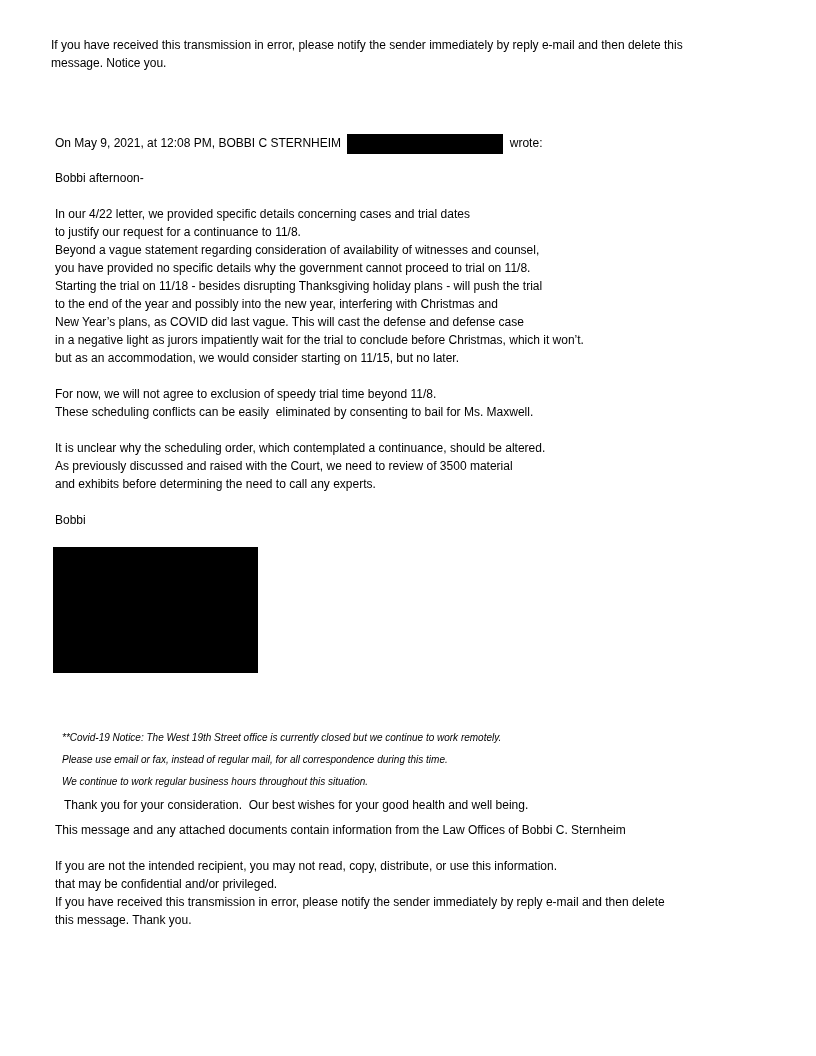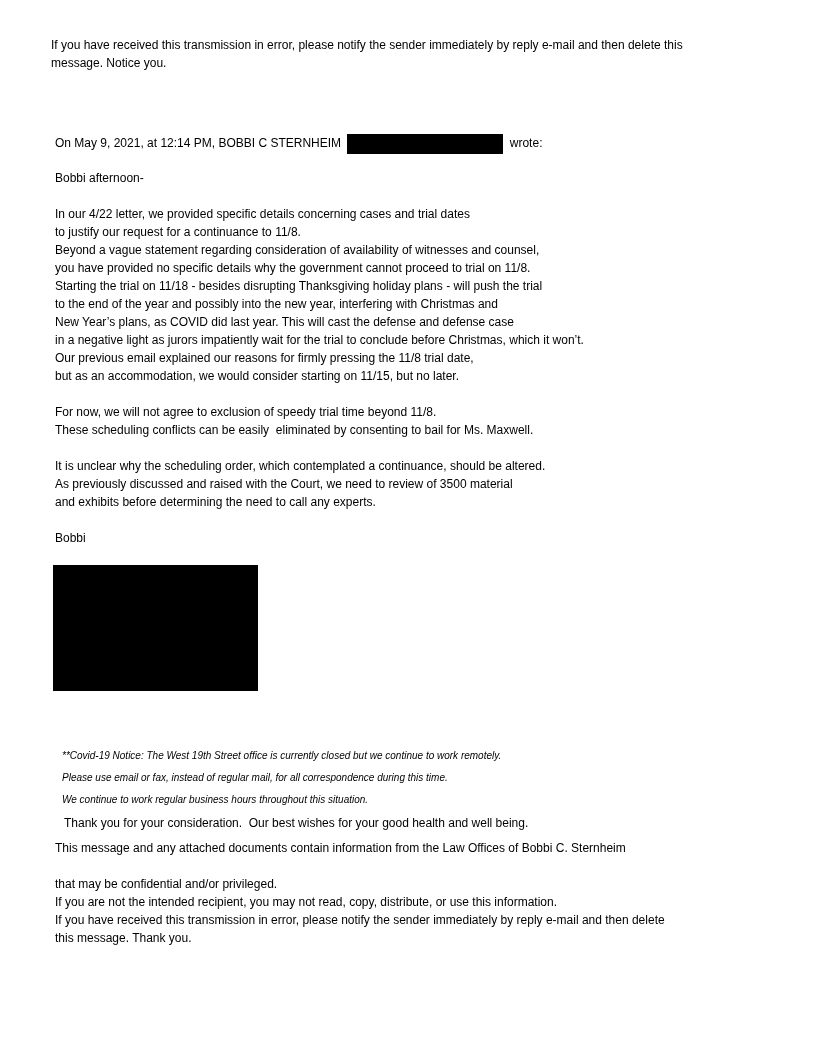--- a/index.html
+++ b/index.html
@@ -40,38 +40,37 @@
 </head>
 <body>
 
 <div class="top-disclaimer">
   <div class="line">If you have received this transmission in error, please notify the sender immediately by reply e-mail and then delete this</div>
   <div class="line">message. Notice you.</div>
 </div>
 
 <div class="main">
 
-  <div class="line quote-line"><span>On May 9, 2021, at 12:14 PM, BOBBI C STERNHEIM </span><span class="redact-inline" style="background: rgb(0, 0, 0);"></span><span> wrote:</span></div>
+  <div class="line quote-line"><span>On May 9, 2021, at 12:08 PM, BOBBI C STERNHEIM </span><span class="redact-inline" style="background: rgb(0, 0, 0);"></span><span> wrote:</span></div>
 
   <div class="blank-15"></div>
 
   <div class="line">Bobbi afternoon-</div>
 
   <div class="blank-18"></div>
 
   <div>
     <div class="line">In our 4/22 letter, we provided specific details concerning cases and trial dates</div>
     <div class="line">to justify our request for a continuance to 11/8.</div>
     <div class="line">Beyond a vague statement regarding consideration of availability of witnesses and counsel,</div>
     <div class="line">you have provided no specific details why the government cannot proceed to trial on 11/8.</div>
     <div class="line">Starting the trial on 11/18 - besides disrupting Thanksgiving holiday plans - will push the trial</div>
     <div class="line">to the end of the year and possibly into the new year, interfering with Christmas and</div>
-    <div class="line">New Year’s plans, as COVID did last year. This will cast the defense and defense case</div>
+    <div class="line">New Year’s plans, as COVID did last vague. This will cast the defense and defense case</div>
     <div class="line">in a negative light as jurors impatiently wait for the trial to conclude before Christmas, which it won’t.</div>
-    <div class="line">Our previous email explained our reasons for firmly pressing the 11/8 trial date,</div>
     <div class="line">but as an accommodation, we would consider starting on 11/15, but no later.</div>
   </div>
 
   <div class="blank-18"></div>
 
   <div>
     <div class="line">For now, we will not agree to exclusion of speedy trial time beyond 11/8.</div>
     <div class="line">These scheduling conflicts can be easily  eliminated by consenting to bail for Ms. Maxwell.</div>
   </div>
 
@@ -99,19 +98,19 @@
   <div>
     <div class="small-line">**Covid-19 Notice: The West 19th Street office is currently closed but we continue to work remotely.</div>
     <div class="small-line">Please use email or fax, instead of regular mail, for all correspondence during this time.</div>
     <div class="small-line">We continue to work regular business hours throughout this situation.</div>
     <div class="thanks-line">Thank you for your consideration.  Our best wishes for your good health and well being.</div>
   </div>
 
   <div>
     <div class="line footer-start">This message and any attached documents contain information from the Law Offices of Bobbi C. Sternheim</div>
     <div class="blank-18"></div>
+    <div class="line">If you are not the intended recipient, you may not read, copy, distribute, or use this information.</div>
     <div class="line">that may be confidential and/or privileged.</div>
-    <div class="line">If you are not the intended recipient, you may not read, copy, distribute, or use this information.</div>
     <div class="line">If you have received this transmission in error, please notify the sender immediately by reply e-mail and then delete</div>
     <div class="line">this message. Thank you.</div>
   </div>
 
 </div>
 
 </body></html>

